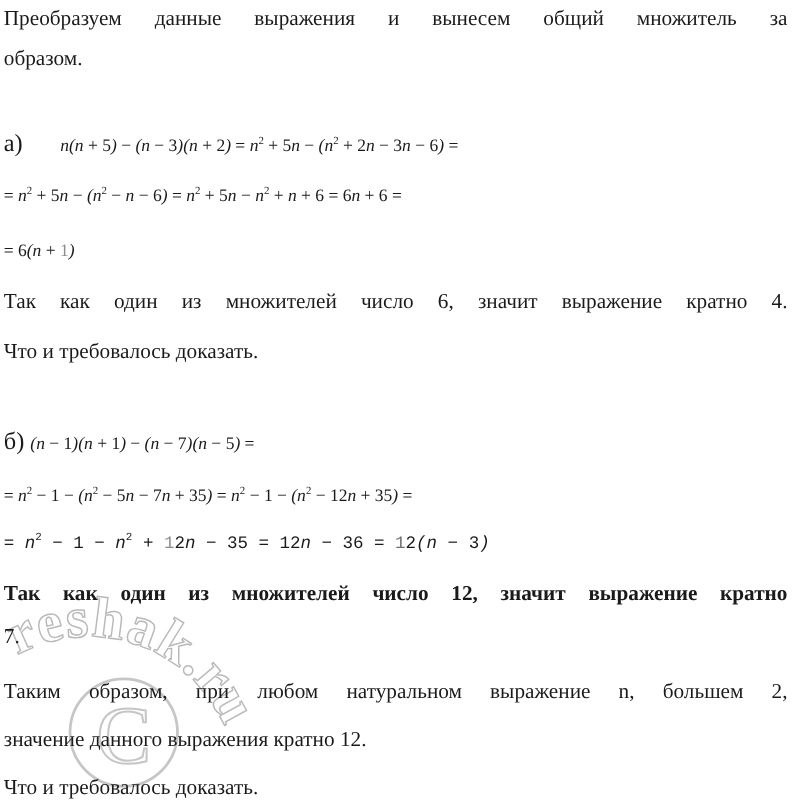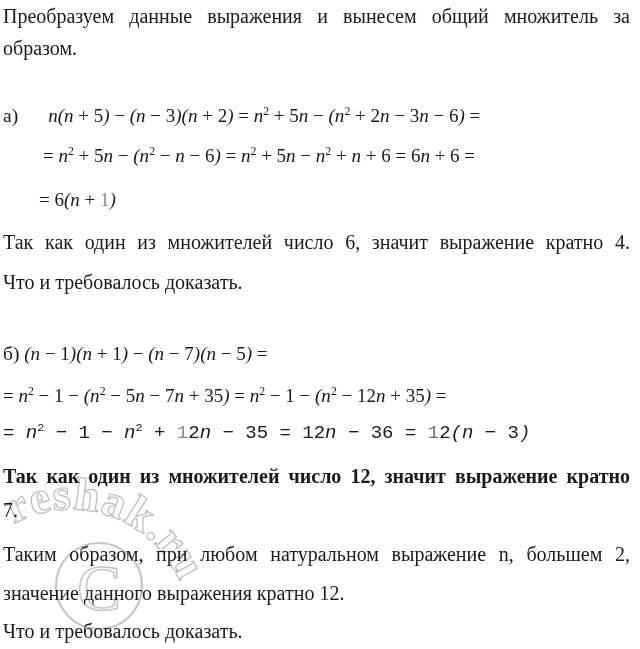--- a/index.html
+++ b/index.html
@@ -58,30 +58,30 @@
     position: absolute;
     left: 3px;
     white-space: nowrap;
     font-size: 19.5px;
     line-height: 1;
   }
   .prose {
     position: absolute;
     left: 3px;
     right: 10px;
-    font-size: 20px;
+    font-size: 17px;
     line-height: 1;
   }
   .prose.justify {
     text-align: justify;
     text-align-last: justify;
   }
   .math {
     font-style: italic;
-    font-size: 19px;
+    font-size: 14px;
     white-space: nowrap;
   }
   .math .num,
   .math .op,
   .math .paren {
     font-style: normal;
   }
   .math sup {
     font-style: italic;
     font-size: 0.62em;
@@ -92,22 +92,22 @@
     font-style: normal;
     font-size: 19.5px;
   }
   .faint { color: #8d8d8d; }
   .semifaint { color: #6f6f6f; }
 
   
   #l-intro1   { top: 6px;   }
   #l-intro2   { top: 38px;  }
   #l-a1       { top: 106px; }
-  #l-a2       { top: 146px; margin-left: 40px; }
-  #l-a3       { top: 190px; margin-left: 36px; }
+  #l-a2       { top: 146px; }
+  #l-a3       { top: 190px; }
   #l-a-note   { top: 232px; }
   #l-a-qed    { top: 272px; }
   #l-b1       { top: 344px; }
   #l-b2       { top: 386px; }
   #l-b3       { top: 424px; font-family: Liberation Mono, monospace; }
   #l-b-note   { top: 466px; font-weight: bold; }
   #l-b-note2  { top: 500px; }
   #l-b-thus1  { top: 544px; }
   #l-b-thus2  { top: 583px; }
   #l-b-qed    { top: 621px; }

